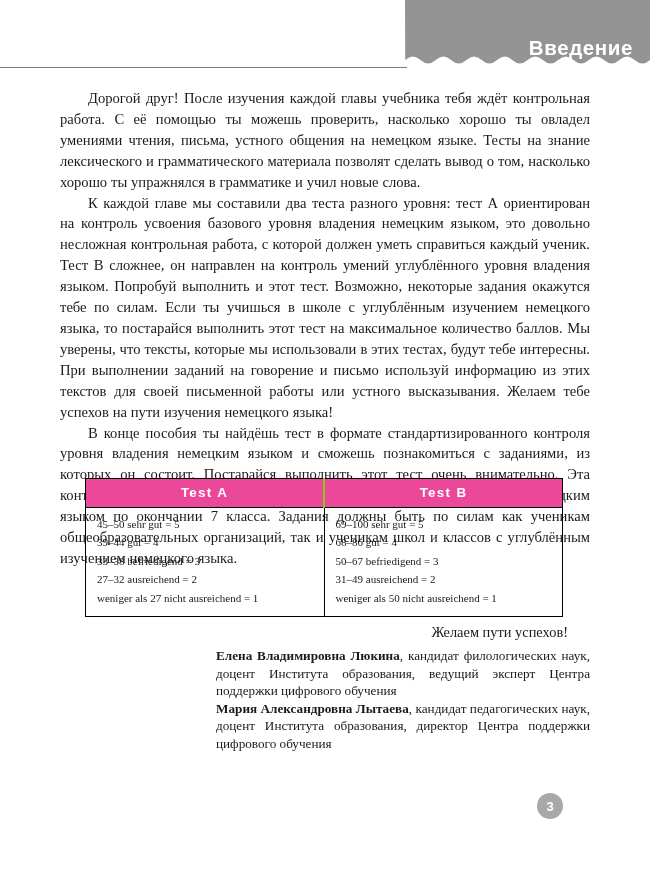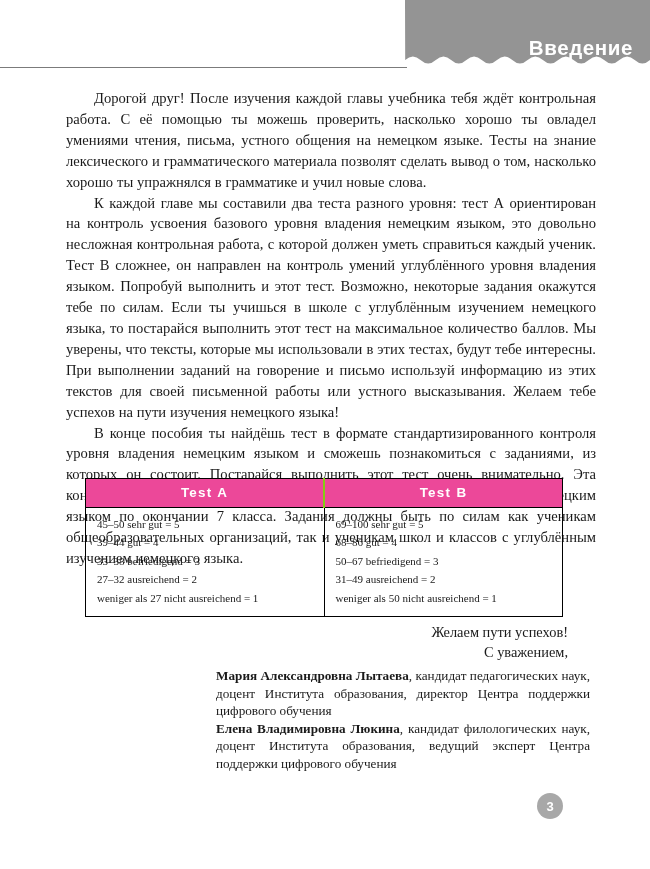--- a/index.html
+++ b/index.html
@@ -48,21 +48,21 @@
     top: 67px;
     width: 407px;
     height: 0;
     border-top: 1.6px solid #7b7b7b;
     z-index: 2;
   }
 
   
   .content {
     position: absolute;
-    left: 66px;
+    left: 60px;
     top: 88px;
     width: 530px;
   }
   p.para {
     margin: 0 0 0 0;
     text-align: justify;
     text-indent: 28px;
     font-size: 14.6px;
     line-height: 20.9px;
     hyphens: manual;
@@ -198,23 +198,22 @@
           <div class="grade-line">31–49 ausreichend = 2</div>
           <div class="grade-line">weniger als 50 nicht ausreichend = 1</div>
         </td>
       </tr>
     </tbody>
   </table>
 </div>
 
 <div class="closing">
   <div class="closing-line-right">Желаем пути успехов!</div>
-  <div class="closing-line-right">С уважением,</div>
-
+
+  <div class="author-block">
+    <span class="author-name">Елена Владимировна Люкина</span><span>, кандидат филологических наук, доцент Института образования, ведущий эксперт Центра поддержки цифрового обучения</span>
+  </div>
   <div class="author-block">
     <span class="author-name">Мария Александровна Лытаева</span><span>, кандидат педагогических наук, доцент Института образования, директор Центра поддержки цифрового обучения</span>
   </div>
-  <div class="author-block">
-    <span class="author-name">Елена Владимировна Люкина</span><span>, кандидат филологических наук, доцент Института образования, ведущий эксперт Центра поддержки цифрового обучения</span>
-  </div>
 </div>
 
 <div class="page-badge">3</div>
 
 </body></html>

